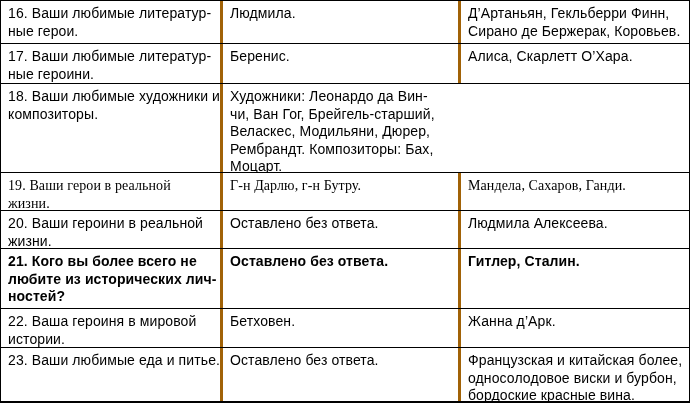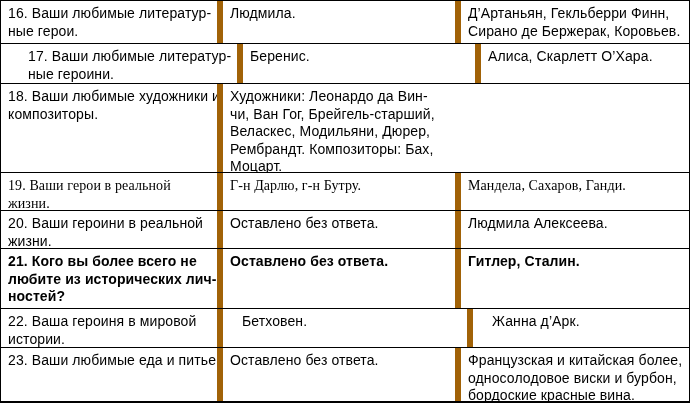--- a/index.html
+++ b/index.html
@@ -28,39 +28,39 @@
   .row {
     display: flex;
     box-sizing: border-box;
     border-bottom: 1px solid #000000;
     flex: 0 0 auto;
     overflow: hidden;
   }
   .row:last-child { border-bottom: none; flex: 1 1 auto; }
   .cell {
     box-sizing: border-box;
-    border-right: 6px solid #a16207;
+    border-right: 3px solid #a16207;
     padding: 4px 4px 0 7px;
     font-size: 14px;
     line-height: 17.5px;
     white-space: pre;
     overflow: hidden;
     letter-spacing: 0.1px;
   }
   .cell:last-child { border-right: none; }
   .c1 { width: 222px; flex: 0 0 222px; }
   .c2 { width: 238px; flex: 0 0 238px; }
   .c3 { flex: 1 1 auto; }
   .r16 { height: 43px; }
-  .r17 { height: 40px; padding-left: 20px; }
+  .r17 { height: 40px; }
   .r18 { height: 89px; }
   .r19 { height: 38px; font-family: Liberation Serif, serif; }
   .r20 { height: 38px; }
   .r21 { height: 60px; font-weight: bold; }
-  .r22 { height: 39px; gap: 12px; }
+  .r22 { height: 39px; }
 </style>
 </head>
 <body>
 
 <div class="page">
   <div class="qtable">
 
     <div class="row r16">
       <div class="cell c1">16. Ваши любимые литератур-
 ные герои.</div>

